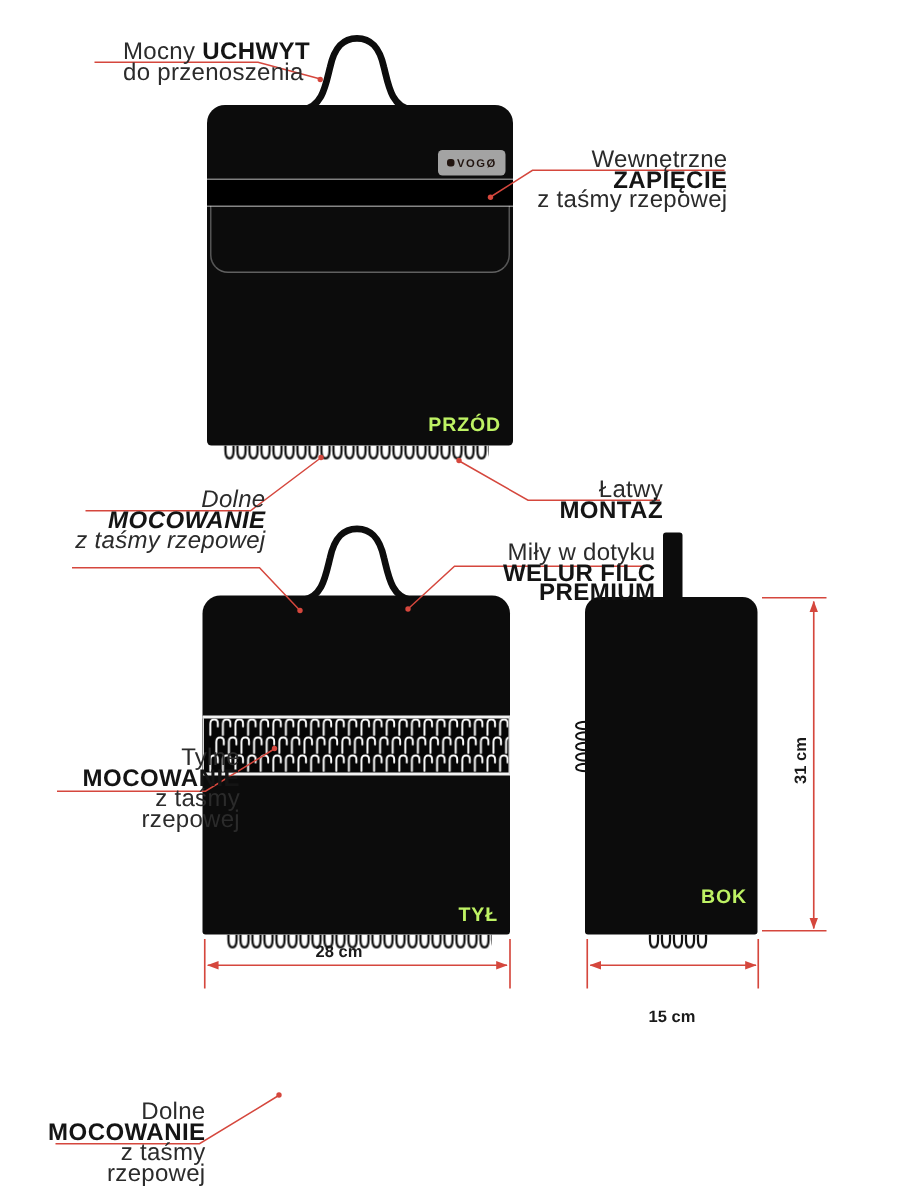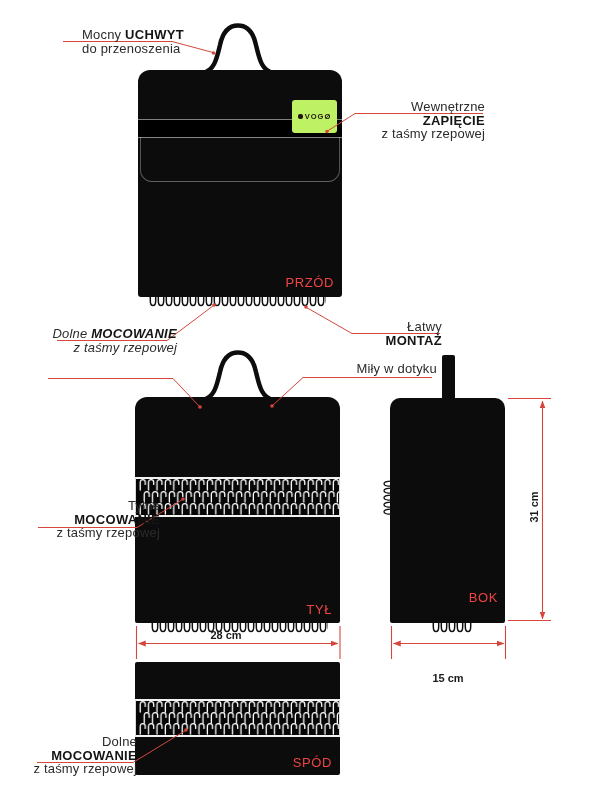--- a/index.html
+++ b/index.html
@@ -1,26 +1,26 @@
 <!DOCTYPE html>
 <html><head>
 <meta charset="utf-8">
 <style>
   html,body{margin:0;padding:0;background:#fff;}
   #stage{position:relative;width:600px;height:800px;background:#ffffff;overflow:hidden;
          font-family:"Liberation Sans","DejaVu Sans",sans-serif;color:#262626;}
   .abs{position:absolute;}
   .bag{position:absolute;background:#0c0c0c;}
-  .viewlabel{position:absolute;color:#ef4444;font-size:13px;font-weight:400;letter-spacing:.6px;}
-  .callout{position:absolute;font-size:13px;line-height:13.5px;color:#2b2b2b;letter-spacing:.2px;}
+  .viewlabel{position:absolute;color:#bef264;font-size:13px;font-weight:700;letter-spacing:.6px;}
+  .callout{position:absolute;font-size:16px;line-height:13.5px;color:#2b2b2b;letter-spacing:.2px;}
   .callout b{font-weight:800;color:#141414;letter-spacing:.3px;}
   .center{text-align:right;}
   .dimlabel{position:absolute;font-size:11px;font-weight:700;color:#1a1a1a;text-align:center;}
   .ovl{position:absolute;left:0;top:0;pointer-events:none;}
-  .badge{position:absolute;left:154px;top:30px;width:45px;height:33px;background:#bef264;
+  .badge{position:absolute;left:154px;top:30px;width:45px;height:17px;background:#a3a3a3;
          border-radius:3px;display:flex;align-items:center;justify-content:center;gap:2px;}
   .badge .txt{font-size:7.5px;font-weight:800;letter-spacing:1px;color:#221510;}
   .badge .dot{width:5px;height:5px;background:#221510;border-radius:2px;}
   .strip{position:absolute;left:0;right:0;background:#060606;border-top:2px solid #f2f2f2;
          border-bottom:2px solid #f2f2f2;border-left:1px solid #d9d9d9;border-right:1px solid #d9d9d9;}
   .flapline{position:absolute;left:0;right:0;border-top:1px solid rgba(255,255,255,.5);}
   .flapoutline{position:absolute;left:2px;right:2px;border-left:1px solid rgba(255,255,255,.3);
          border-right:1px solid rgba(255,255,255,.3);border-bottom:1px solid rgba(255,255,255,.35);
          border-radius:0 0 12px 12px;}
   .band{position:absolute;left:0;right:0;background:#000;}
@@ -94,30 +94,20 @@
     <path d="M10.5,8.2 Q3,8.2 3,10.7 Q3,13.2 10.5,13.2" fill="none" stroke="#111" stroke-width="1.3"></path>
     <path d="M10.5,15.2 Q3,15.2 3,17.7 Q3,20.2 10.5,20.2" fill="none" stroke="#111" stroke-width="1.3"></path>
     <path d="M10.5,22.2 Q3,22.2 3,24.7 Q3,27.2 10.5,27.2" fill="none" stroke="#111" stroke-width="1.3"></path>
     <path d="M10.5,29.2 Q3,29.2 3,31.7 Q3,34.2 10.5,34.2" fill="none" stroke="#111" stroke-width="1.3"></path>
   </svg>
 
   <svg class="abs" style="left:432px;top:622px;" width="40" height="12" viewBox="0 0 40 12">
     <rect width="40" height="12" fill="url(#loopPat)" transform="translate(0,1)"></rect>
   </svg>
 
-  <div class="bag" style="left:135px;top:662px;width:205px;height:113px;border-radius:2px;">
-    <div class="strip" style="top:37px;height:34px;">
-      <svg width="203" height="34" viewBox="0 0 203 34">
-        <rect width="203" height="13" fill="url(#hookPat)" transform="translate(2,-1)"></rect>
-        <rect width="203" height="13" fill="url(#hookPat)" transform="translate(6,10)"></rect>
-        <rect width="203" height="13" fill="url(#hookPat)" transform="translate(2,21)"></rect>
-      </svg>
-    </div>
-    <div class="viewlabel" style="right:8px;bottom:5px;">SPÓD</div>
-  </div>
 
   <svg class="ovl" width="600" height="800" viewBox="0 0 600 800">
     <g stroke="#d5473d" stroke-width="1" fill="none">
       <path d="M63,41.5 H172 L213,52.5"></path>
       <path d="M483,113.5 H355 L327.5,131"></path>
       <path d="M57,340.5 H167 L213.5,305.5"></path>
       <path d="M440,333.5 H352 L306.5,307.5"></path>
       <path d="M48,378.5 H173 L199.5,406.5"></path>
       <path d="M432,377.5 H303 L272.5,405.5"></path>
       <path d="M38,527.5 H137 L182.5,499.5"></path>
@@ -161,20 +151,21 @@
     <div>z taśmy rzepowej</div>
   </div>
 
   <div class="callout center" style="left:350px;top:320px;width:92px;">
     <div><span>Łatwy </span><b>MONTAŻ</b></div>
   </div>
 
 
   <div class="callout center" style="left:297px;top:362px;width:140px;">
     <div>Miły w dotyku</div>
+    <div><b>WELUR FILC PREMIUM</b></div>
   </div>
 
   <div class="callout center" style="left:28px;top:499px;width:112px;margin-left:20px;">
     <div>Tylne</div>
     <div><b>MOCOWANIE</b></div>
     <div>z taśmy rzepowej</div>
   </div>
 
   <div class="callout center" style="left:25px;top:735px;width:112px;">
     <div>Dolne</div>

